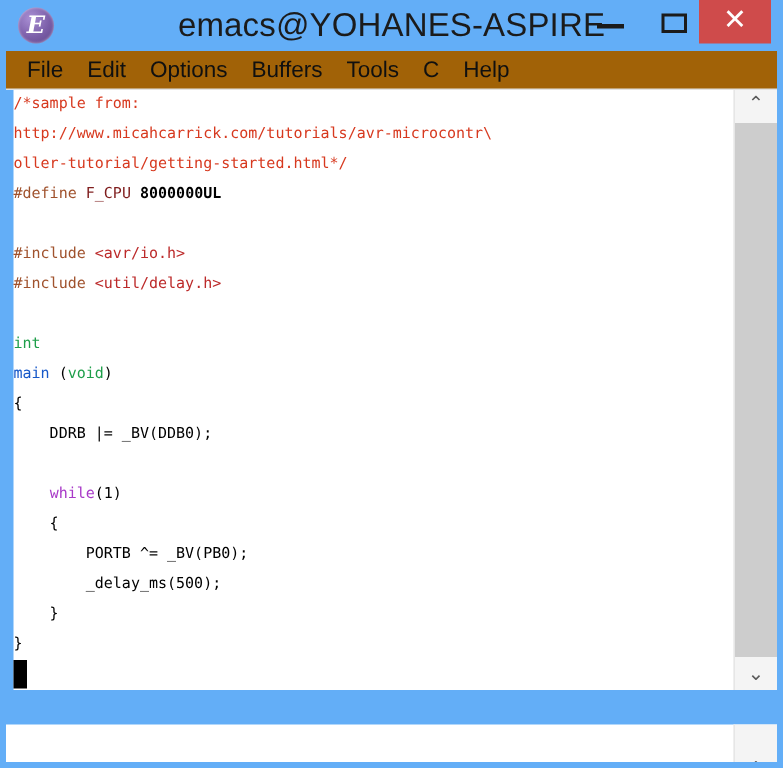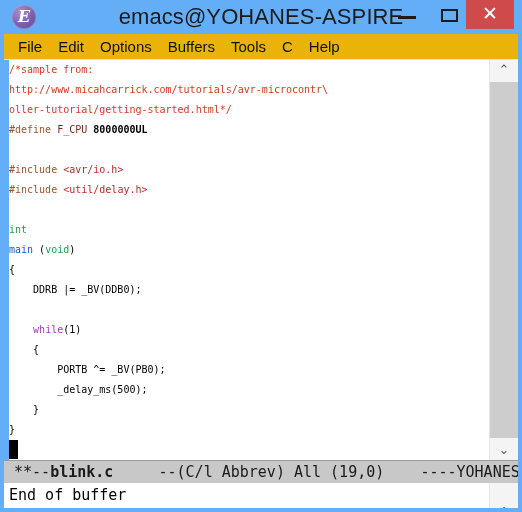--- a/index.html
+++ b/index.html
@@ -102,21 +102,21 @@
     font-size: 19px;
     font-weight: 500;
   }
 
   
   #menubar {
     position: absolute;
     left: 4px; top: 34px;
     width: 514px;
     height: 26px;
-    background: #eab308;
+    background: #a16207;
     border-bottom: 1px solid #e2e2e2;
     box-sizing: border-box;
     white-space: nowrap;
     font-size: 0;
   }
   .menu-item {
     display: inline-block;
     height: 25px;
     line-height: 25px;
     padding: 0 8px;
@@ -286,23 +286,22 @@
     <div id="code"><div class="ln"><span class="c-comment">/*sample from:</span></div><div class="ln"><span class="c-comment">http://www.micahcarrick.com/tutorials/avr-microcontr\</span></div><div class="ln"><span class="c-comment">oller-tutorial/getting-started.html*/</span></div><div class="ln"><span class="c-preproc">#define</span><span class="c-plain"> </span><span class="c-macro">F_CPU</span><span class="c-plain"> </span><span class="c-const">8000000UL</span></div><div class="ln"><span class="c-plain"></span></div><div class="ln"><span class="c-preproc">#include</span><span class="c-plain"> </span><span class="c-string">&lt;avr/io.h&gt;</span></div><div class="ln"><span class="c-preproc">#include</span><span class="c-plain"> </span><span class="c-string">&lt;util/delay.h&gt;</span></div><div class="ln"><span class="c-plain"></span></div><div class="ln"><span class="c-type">int</span></div><div class="ln"><span class="c-func">main</span><span class="c-plain"> (</span><span class="c-type">void</span><span class="c-plain">)</span></div><div class="ln"><span class="c-plain">{</span></div><div class="ln"><span class="c-plain">    DDRB |= _BV(DDB0);</span></div><div class="ln"><span class="c-plain"></span></div><div class="ln"><span class="c-plain">    </span><span class="c-kw">while</span><span class="c-plain">(1)</span></div><div class="ln"><span class="c-plain">    {</span></div><div class="ln"><span class="c-plain">        PORTB ^= _BV(PB0);</span></div><div class="ln"><span class="c-plain">        _delay_ms(500);</span></div><div class="ln"><span class="c-plain">    }</span></div><div class="ln"><span class="c-plain">}</span></div></div>
     <div id="cursor-block"></div>
   </div>
 
   <div id="vscroll">
     <div class="sb-arrow" id="vscroll-up">⌃</div>
     <div id="vscroll-thumb"></div>
     <div class="sb-arrow" id="vscroll-down">⌄</div>
   </div>
 
-  <div id="modeline"><span class="inner"><span>**--</span><span class="buf-name">blink.c</span><span>     --(C/l Abbrev) All (19,0)    ----YOHANES</span></span></div>
-
-  <div id="minibuffer"><span class="inner">End of buffer</span>
+
+  <div id="minibuffer">
     <div id="mini-scroll">
       <div>⌃</div>
       
     </div>
   </div>
 
   <div id="frame-bottom"></div>
 </div>
 
 </body></html>

